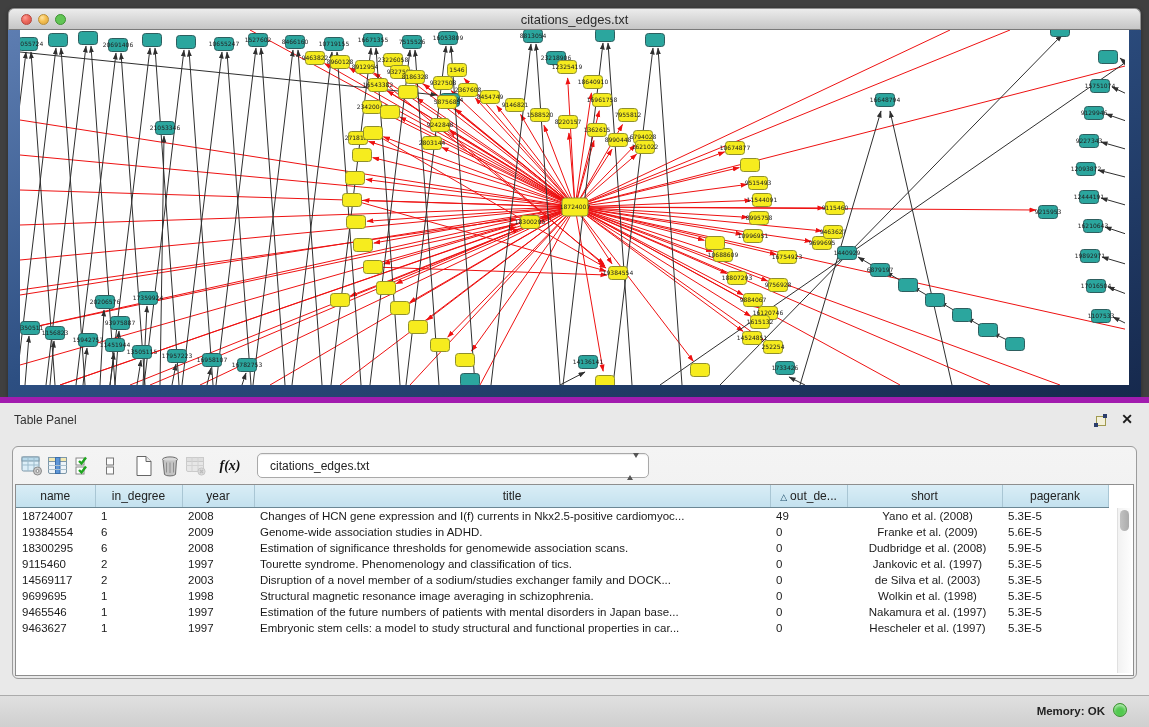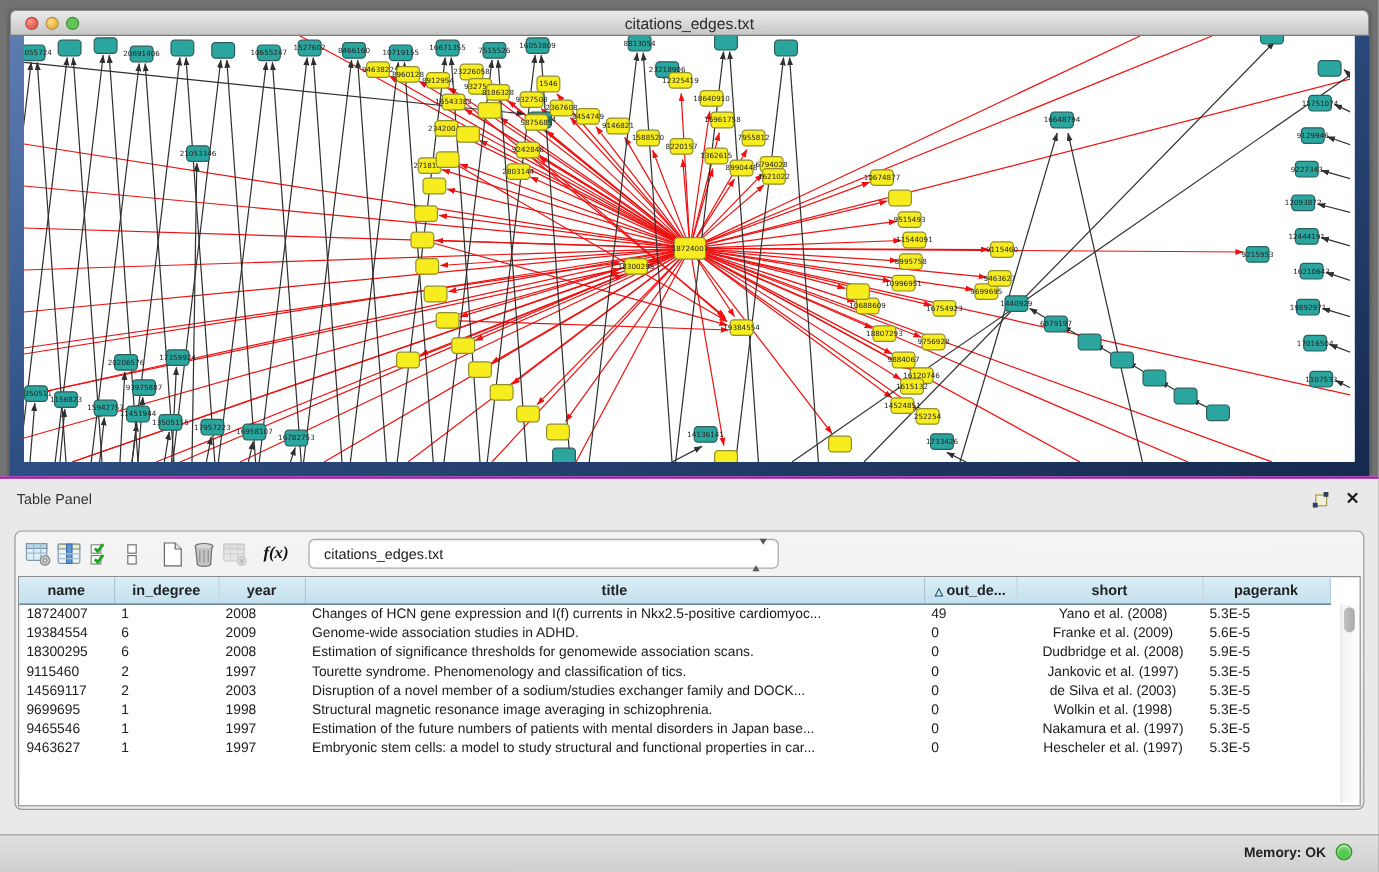--- a/index.html
+++ b/index.html
@@ -1,34 +1,34 @@
 <!DOCTYPE html>
 <html><head>
 <meta charset="utf-8">
 <style>
   html,body{margin:0;padding:0;}
-  .desktop{position:relative;width:1149px;height:727px;background:#737373;font-family:"Liberation Sans",sans-serif;overflow:hidden;}
+  .desktop{position:relative;width:1149px;height:727px;background:#404040;font-family:"Liberation Sans",sans-serif;overflow:hidden;}
 
   
   .net-window{position:absolute;left:8px;top:8px;width:1133px;height:389px;border-radius:6px 6px 0 0;box-shadow:0 1px 4px rgba(0,0,0,.35);}
   .titlebar{position:relative;height:22px;border-radius:6px 6px 0 0;background:linear-gradient(#ececec,#c6c6c6);border:1px solid #8f8f8f;border-bottom:1px solid #7a7a7a;box-sizing:border-box;}
   .titlebar .title{position:absolute;left:0;right:0;top:3px;text-align:center;font-size:13px;color:#2b2b2b;}
   .tl{position:absolute;top:5px;width:11px;height:11px;border-radius:50%;box-sizing:border-box;}
   .tl.red{left:12px;background:radial-gradient(circle at 35% 30%,#ff9d94,#ee6a5e 45%,#ce5347);border:1px solid #b9453c;}
   .tl.yel{left:29px;background:radial-gradient(circle at 35% 30%,#ffe3a0,#f5bf4f 45%,#d6a243);border:1px solid #b98e37;}
   .tl.grn{left:46px;background:radial-gradient(circle at 35% 30%,#b4eda6,#61c555 45%,#58a942;);border:1px solid #3f9133;background-color:#61c555;}
   .net-border{position:absolute;left:0;right:0;top:22px;bottom:0;background:linear-gradient(160deg,#5d7db1 0%,#2d4f82 45%,#16294d 100%);padding:0 12px 12px 12px;box-sizing:border-box;}
   .net-canvas-wrap{width:100%;height:100%;background:#fff;overflow:hidden;position:relative;}
   .net-canvas-wrap svg{display:block;}
 
   
   .resize-cursor{position:absolute;left:564px;top:396px;width:14px;height:14px;}
 
   
-  .table-panel{position:absolute;left:0;top:397px;width:1149px;height:298px;background:#e9e9e9;border-top:2px solid #a21caf;box-sizing:border-box;}
+  .table-panel{position:absolute;left:0;top:397px;width:1149px;height:298px;background:#e9e9e9;border-top:6px solid #a21caf;box-sizing:border-box;}
   .panel-header{position:relative;height:36px;}
   .panel-title{position:absolute;left:14px;top:10px;font-size:12px;color:#333;}
   .float-icon{position:absolute;right:42px;top:11px;width:13px;height:13px;}
   .float-icon .sq{position:absolute;left:2px;top:2px;width:8px;height:8px;border:1px solid #a09a50;background:#f3f0da;}
   .float-icon .c1{position:absolute;right:0;top:0;width:4px;height:4px;background:#2c3e6b;}
   .float-icon .c2{position:absolute;left:0;bottom:0;width:4px;height:4px;background:#2c3e6b;}
   .close-icon{position:absolute;right:16px;top:8px;font-size:14px;font-weight:bold;color:#1a1a1a;line-height:16px;}
 
   .panel-box{position:absolute;left:12px;top:43px;width:1125px;height:233px;border:1px solid #9c9c9c;border-radius:6px;background:linear-gradient(#f4f4f4,#e9e9e9);box-sizing:border-box;}
   .toolbar{height:37px;display:flex;align-items:center;padding:0 6px;}
@@ -36,21 +36,21 @@
   .tb-gap{width:8px;}
   .fx{font-family:"Liberation Serif",serif;font-style:italic;font-weight:bold;font-size:14px;color:#111;}
   .dropdown{margin-left:14px;width:390px;height:23px;background:#fff;border:1px solid #a9a9a9;border-radius:5px;position:relative;display:flex;align-items:center;box-shadow:inset 0 1px 1px rgba(0,0,0,.08);}
   .dropdown .dd-text{font-size:12px;color:#222;padding-left:12px;}
   .dd-spin{position:absolute;right:9px;top:4px;}
   .dd-spin .up{width:0;height:0;border-left:3.5px solid transparent;border-right:3.5px solid transparent;border-bottom:5px solid #555;margin-bottom:3px;}
   .dd-spin .dn{width:0;height:0;border-left:3.5px solid transparent;border-right:3.5px solid transparent;border-top:5px solid #555;}
 
   .table-wrap{position:relative;margin:0 2px;height:192px;background:#fff;border:1px solid #8e8e8e;box-sizing:border-box;overflow:hidden;}
   table.data{border-collapse:collapse;table-layout:fixed;width:1092px;font-size:11.5px;color:#1a1a1a;}
-  table.data th{height:22px;background:linear-gradient(#d9edf6,#c3e1ee);border-right:1px solid #a9c6d4;border-bottom:1px solid #6b8794;font-weight:bold;font-size:12px;color:#222;text-align:center;padding:0;overflow:hidden;white-space:nowrap;}
+  table.data th{height:22px;background:linear-gradient(#d9edf6,#c3e1ee);border-right:1px solid #a9c6d4;border-bottom:1px solid #6b8794;font-weight:normal;font-size:12px;color:#222;text-align:center;padding:0;overflow:hidden;white-space:nowrap;}
   table.data td{height:16px;padding:0 0 0 6px;overflow:hidden;white-space:nowrap;text-overflow:clip;}
   td.c-short{text-align:center;padding:0;margin-top:25px;}
   .sort-tri{font-size:9px;color:#1a4a66;margin-right:3px;}
   .vscroll{position:absolute;top:23px;right:2px;bottom:2px;width:13px;background:linear-gradient(to right,#f2f2f2,#fdfdfd);border-left:1px solid #e0e0e0;}
   .vthumb{position:absolute;top:2px;left:1.5px;width:9px;height:21px;background:linear-gradient(to right,#c2c2c2,#ababab);border-radius:5px;}
 
   .tabs{position:absolute;left:0;right:0;top:280px;display:flex;justify-content:center;}
   .seg{display:flex;height:19px;border:1px solid #989898;border-radius:4px;overflow:hidden;background:#fff;box-shadow:0 1px 0 rgba(255,255,255,.7);}
   .seg .tab{padding:0 14px;font-size:12.5px;line-height:19px;color:#222;border-right:1px solid #b9b9b9;}
   .seg .tab:last-child{border-right:none;}

